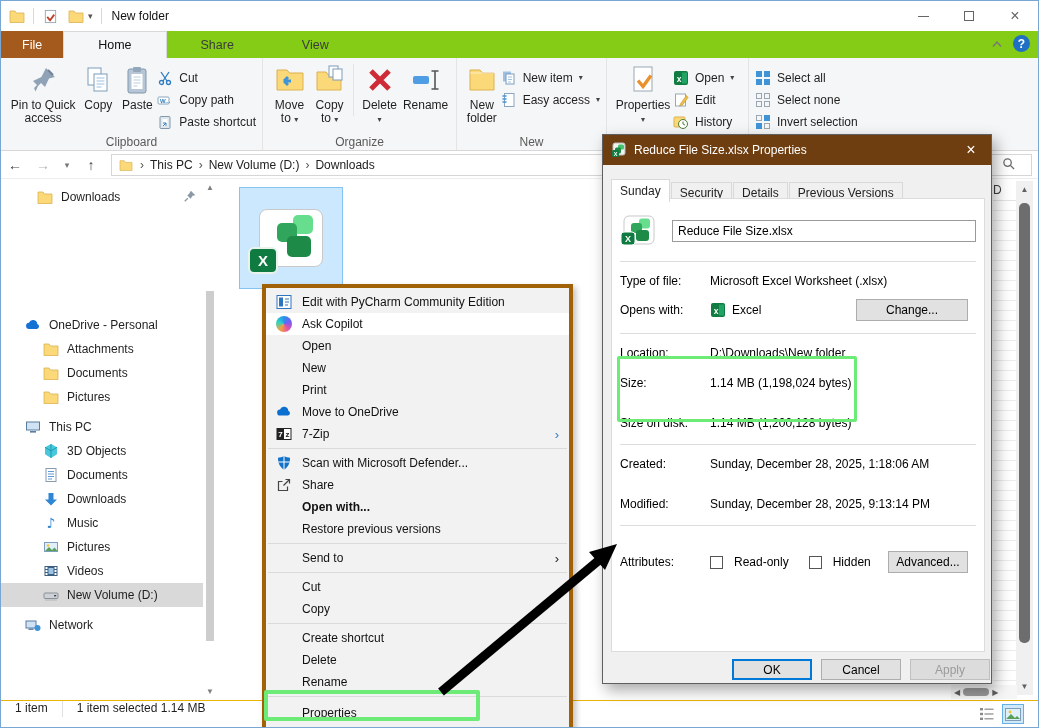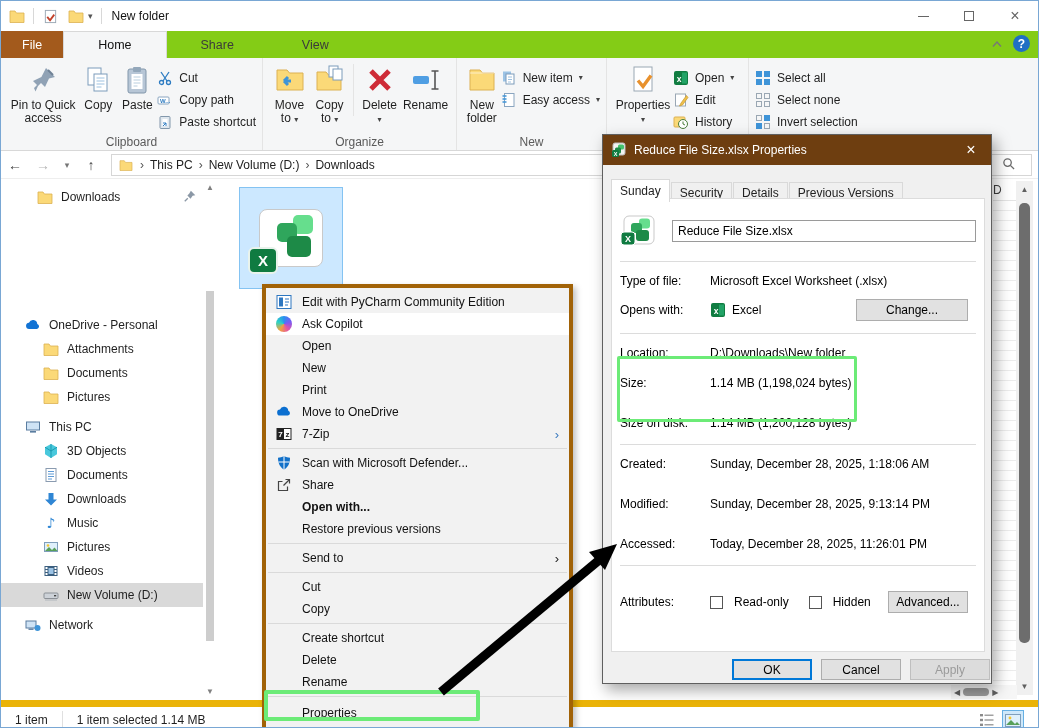--- a/index.html
+++ b/index.html
@@ -73,21 +73,21 @@
   .grid-sliver { position:absolute; left:992px; top:200px; width:24px; bottom:44px;
     background:repeating-linear-gradient(to bottom,#fff 0 9px,#ececec 9px 10px); }
   .vscroll { position:absolute; right:5px; top:180px; width:17px; bottom:32px; background:#f0f0f0; }
   .vscroll .thumb { position:absolute; left:3px; width:11px; top:22px; height:440px; background:#6d6d6d; border-radius:5px; }
   .vscroll .arr { position:absolute; left:0; width:17px; text-align:center; font-size:8px; color:#606060; }
   .hscroll { position:absolute; left:950px; width:66px; top:684px; height:14px; display:flex; align-items:center; background:#f6f6f6; }
   .hscroll .arr { font-size:8px; color:#606060; padding:0 3px; }
   .hscroll .hthumb { height:8px; width:26px; background:#9a9a9a; border-radius:4px; }
 
   
-  .statusbar { position:absolute; left:0; right:0; bottom:0; height:27px; background:#fff; border-top:7px solid #eab308; display:flex; align-items:flex-end; color:#1f1f1f; }
+  .statusbar { position:absolute; left:0; right:0; bottom:0; height:27px; background:#fff; border-top:1px solid #eab308; display:flex; align-items:flex-start; color:#1f1f1f; }
   .sb-item { padding:0 14px; }
   .sb-div { width:1px; height:16px; background:#e0e0e0; }
   .sb-views { position:absolute; right:14px; top:3px; display:flex; gap:4px; }
   .view-btn { width:22px; height:20px; display:flex; align-items:center; justify-content:center; border:1px solid transparent; }
   .view-btn.selected { background:#cfe8fa; border-color:#66b0e3; }
 
   
   .ctxmenu { position:absolute; left:261px; top:283px; width:311px; background:#f2f2f2; border:4px solid #a16207; box-shadow:3px 3px 6px rgba(0,0,0,.25); padding:3px 0; z-index:20; }
   .mi { position:relative; height:22px; display:flex; align-items:center; padding-left:36px; padding-right:14px; color:#111; }
   .mi .mi-ic { position:absolute; left:10px; top:3px; }
@@ -802,24 +802,20 @@
       <div class="dhr m13"></div>
 
       <div class="drow mt11">
         <span class="dlabel">Created:</span>
         <span class="dvalue">Sunday, December 28, 2025, 1:18:06 AM</span>
       </div>
       <div class="drow mt12">
         <span class="dlabel">Modified:</span>
         <span class="dvalue">Sunday, December 28, 2025, 9:13:14 PM</span>
       </div>
-      <div class="drow mt12">
-        <span class="dlabel">Accessed:</span>
-        <span class="dvalue">Today, December 28, 2025, 11:26:01 PM</span>
-      </div>
       <div class="dhr m13"></div>
 
       <div class="drow mt12 h24">
         <span class="dlabel">Attributes:</span>
         <span class="dvalue">
           <span class="cbx"></span>
           <span class="cbx-lab">Read-only</span>
           <span class="cbx"></span>
           <span class="cbx-lab">Hidden</span>
         </span>

